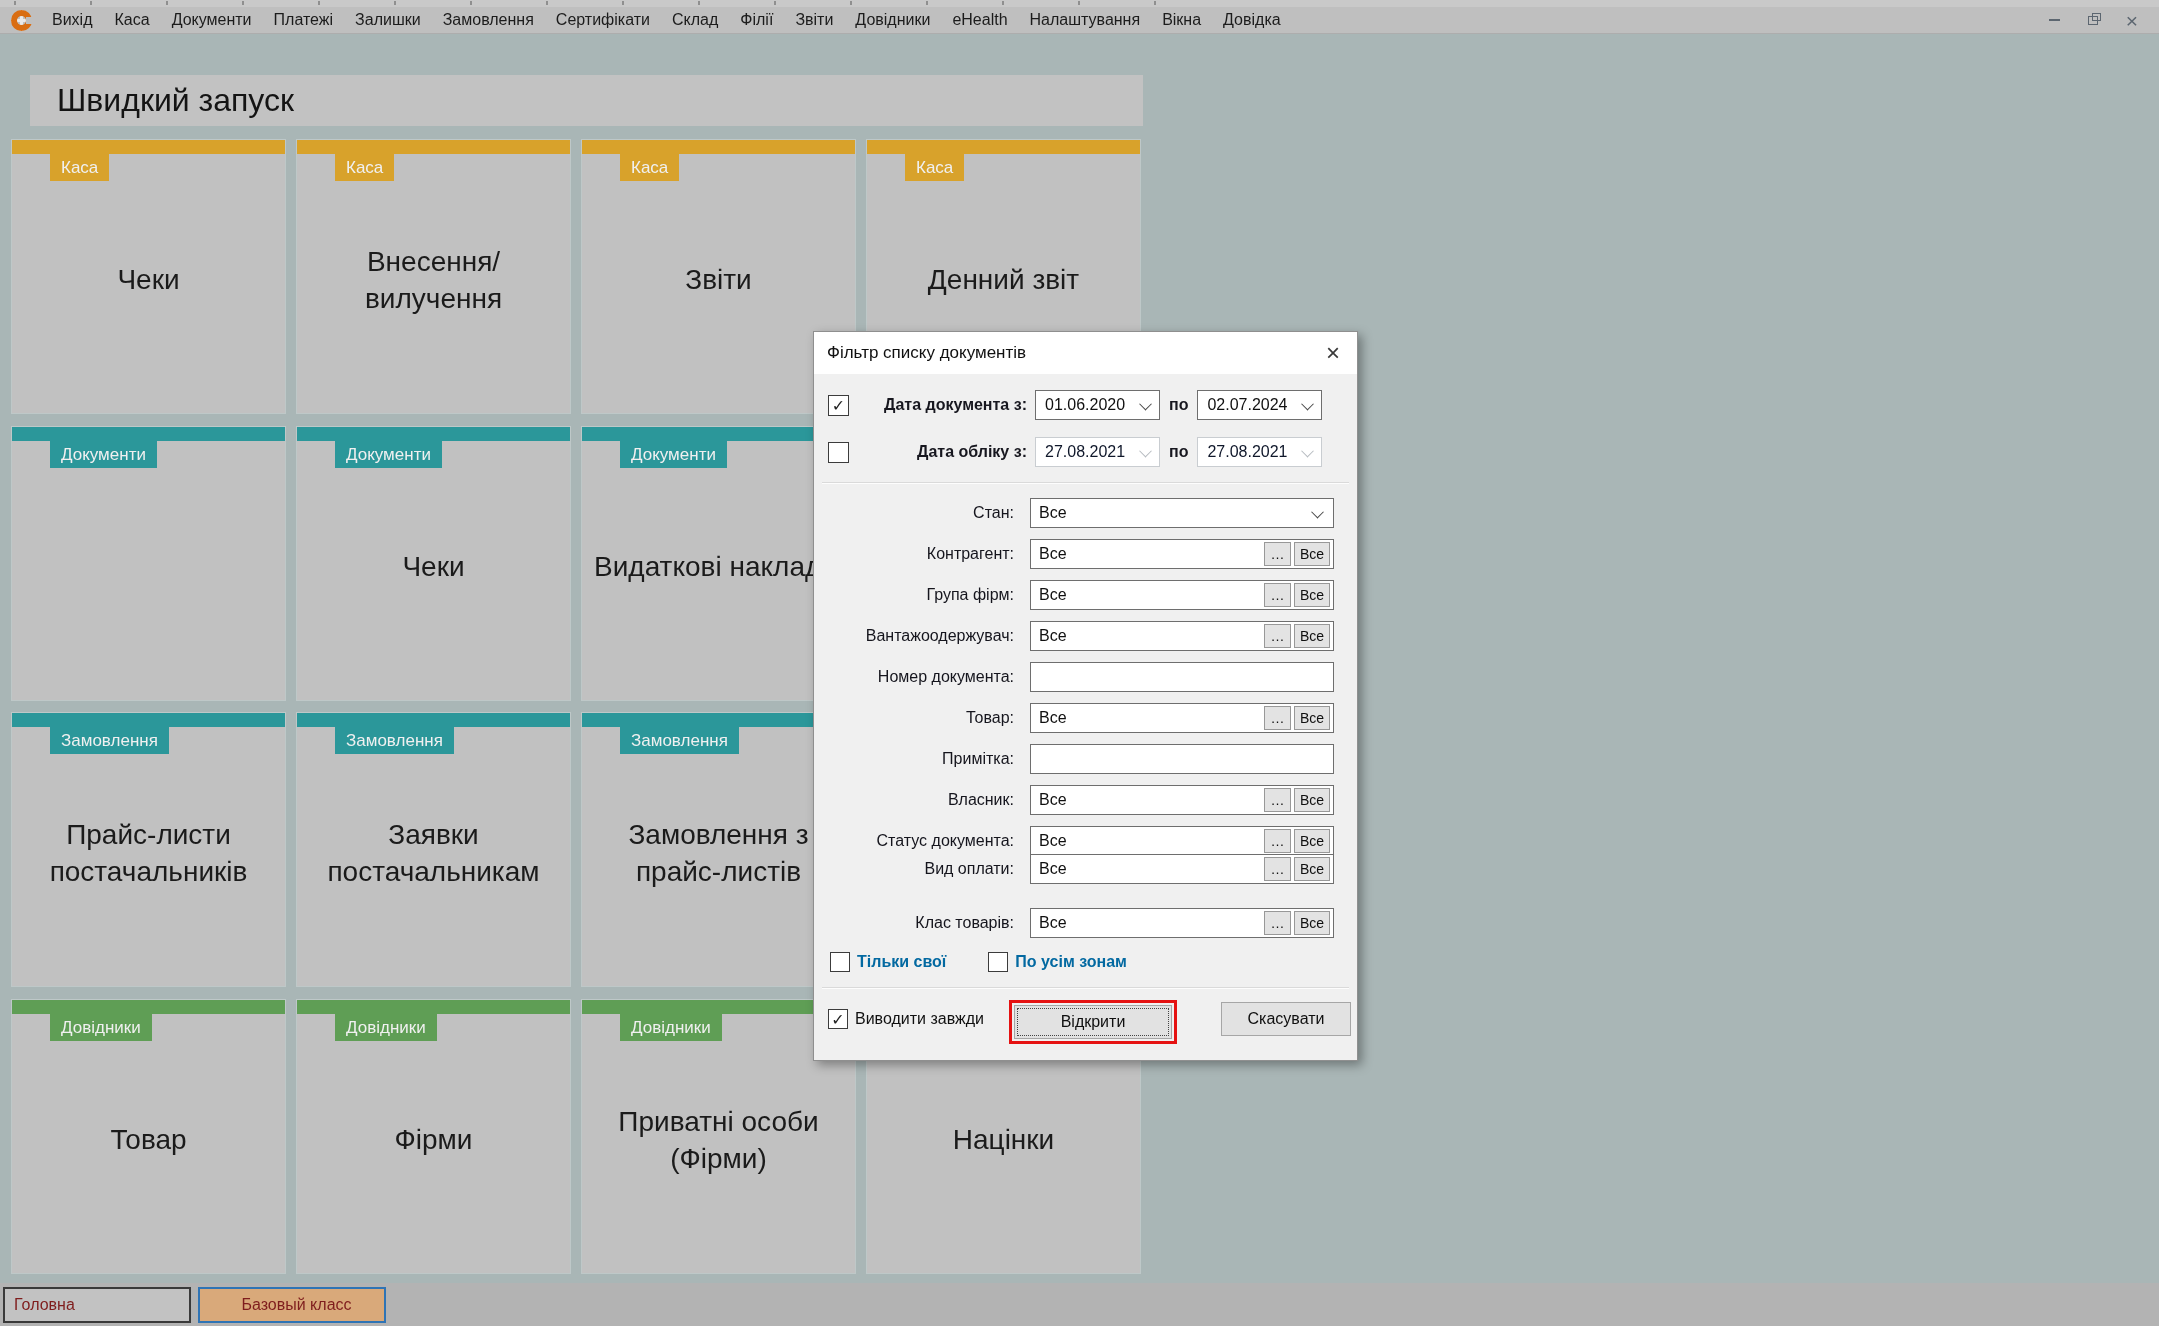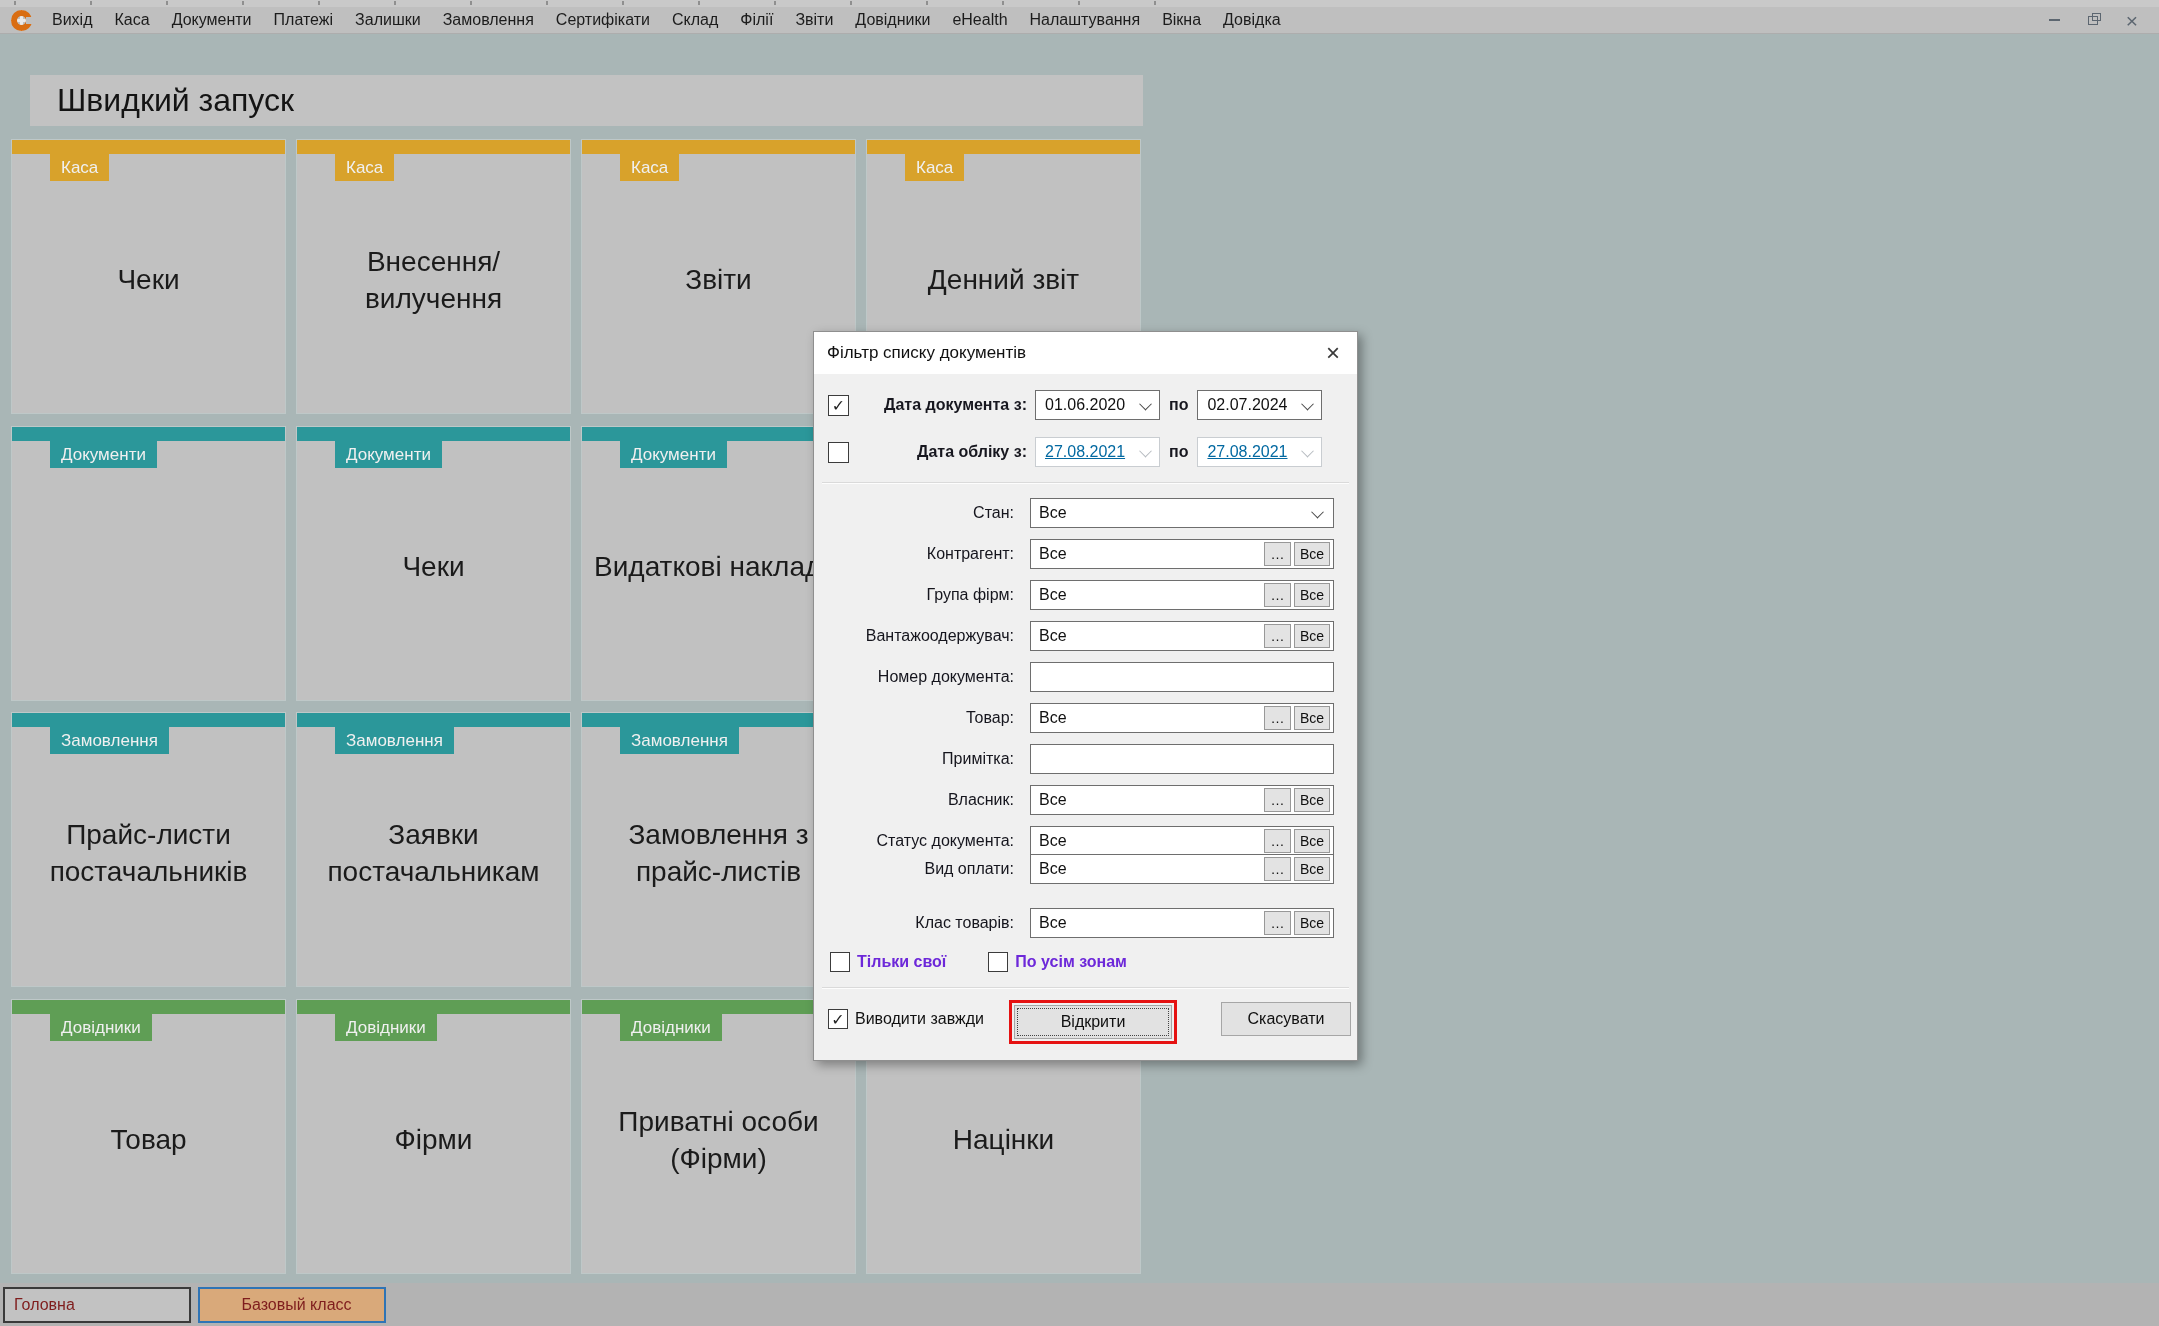--- a/index.html
+++ b/index.html
@@ -55,36 +55,36 @@
   .drow{position:absolute;left:14px;right:14px;height:32px;display:flex;align-items:center;}
   .dlabel{width:170px;text-align:right;margin:0 8px;font-size:16px;font-weight:600;color:#17171f;white-space:nowrap;}
   .po{font-size:16px;font-weight:600;color:#17171f;margin:0 9px;}
   .cb{width:21px;height:21px;background:#fff;border:1.6px solid #3c3c3c;box-sizing:border-box;
       display:flex;align-items:center;justify-content:center;font-size:16px;color:#222;flex:0 0 auto;}
   .cb.small{width:20px;height:20px;}
   .combo{width:125px;height:30px;background:#fff;border:1px solid #6e6e6e;box-sizing:border-box;
          display:flex;align-items:center;justify-content:space-between;padding:0 9px;font-size:16px;color:#101010;}
   .chev{width:8px;height:8px;border-right:1.7px solid #484848;border-bottom:1.7px solid #484848;
         transform:rotate(45deg) translate(-1px,-1px);flex:0 0 auto;}
-  .combo.disabled{border-color:#c9cdd1;color:#0369a1;text-decoration:underline;}
+  .combo.disabled{border-color:#c9cdd1;color:#0f172a;}
   .combo.disabled .chev{border-color:#b6bbc0;}
 
   .groove{position:absolute;left:8px;right:8px;height:0;border-top:1px solid #dadada;border-bottom:1px solid #fdfdfd;}
 
   .frow{position:absolute;left:14px;right:23px;height:30px;display:flex;align-items:center;}
   .flabel{width:186px;text-align:right;margin-right:16px;font-size:16px;color:#15151d;white-space:nowrap;flex:0 0 auto;}
   .fbox{flex:1;height:30px;background:#fff;border:1px solid #6e6e6e;box-sizing:border-box;
         display:flex;align-items:center;padding:0 3px 0 8px;font-size:16px;color:#101010;}
   .fbox .val{flex:1;}
   .finput{flex:1;height:100%;border:none;outline:none;background:transparent;font:inherit;color:inherit;padding:0;}
   .sbtn{height:24px;min-width:27px;background:#e3e3e3;border:1px solid #989898;box-sizing:border-box;
         display:flex;align-items:center;justify-content:center;font-size:14px;color:#101010;padding:0 5px;margin-left:3px;}
 
   .orow{position:absolute;left:16px;top:617px;height:26px;display:flex;align-items:center;gap:42px;}
-  .ochk{display:flex;align-items:center;gap:7px;font-size:16px;font-weight:700;color:#6d28d9;}
+  .ochk{display:flex;align-items:center;gap:7px;font-size:16px;font-weight:700;color:#0369a1;}
 
   .frow-footer{position:absolute;left:12px;right:12px;top:668px;height:44px;}
   .always{position:absolute;left:2px;top:9px;display:flex;align-items:center;gap:7px;font-size:16px;color:#111;}
   .red-annotation{position:absolute;left:183px;top:0;padding:2px;border:3px solid #e51212;}
   .btn{background:#e2e2e2;border:1px solid #a6a6a6;box-sizing:border-box;display:flex;align-items:center;
        justify-content:center;font-size:16px;color:#101010;}
   .btn-open{width:158px;height:34px;outline:1px dotted #444;outline-offset:-4px;}
   .btn-cancel{position:absolute;left:395px;top:2px;width:130px;height:34px;}
 
   

